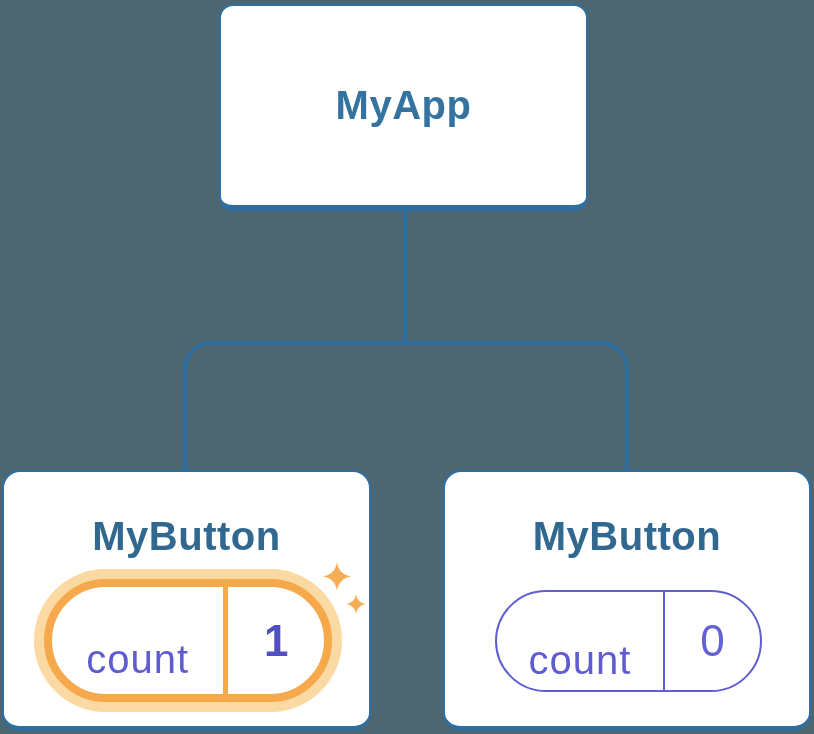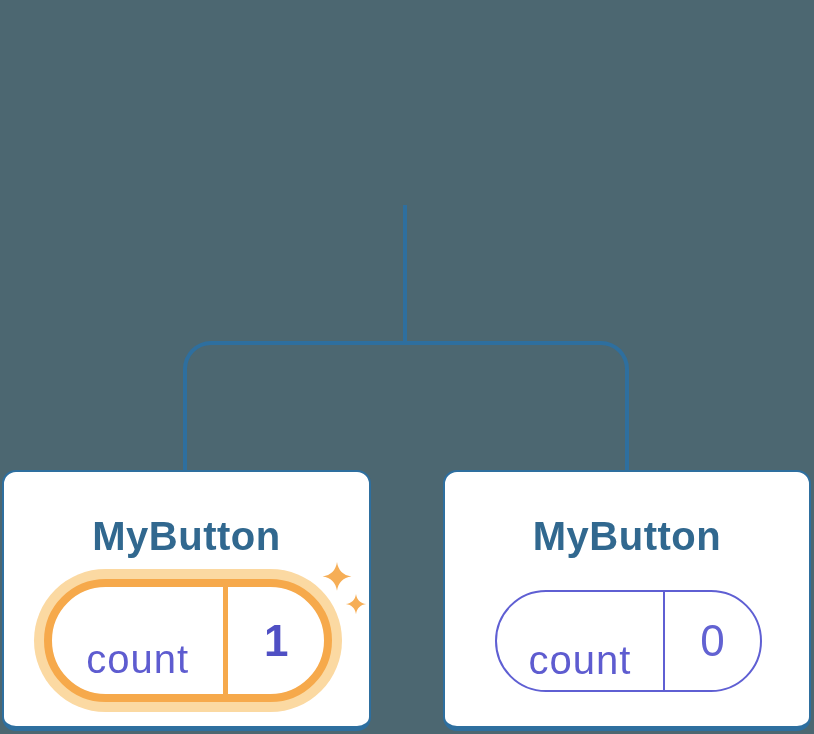--- a/index.html
+++ b/index.html
@@ -54,20 +54,21 @@
   .node-root {
     left: 219px; top: 4px;
     width: 369px; height: 207px;
     border-bottom-width: 6px;
     display: flex; align-items: center; justify-content: center;
   }
   .node-child {
     top: 470px;
     height: 261px;
     border-bottom-width: 5.5px;
+    border-radius: 18px;
   }
   .node-child-left  { left: 2px;   width: 369px; }
   .node-child-right { left: 443px; width: 368px; }
 
   .root-title {
     font-size: 40px;
     font-weight: 700;
     color: var(--root-title-color);
     letter-spacing: 0.5px;
   }
@@ -129,20 +130,23 @@
   }
 </style>
 </head>
 <body>
 
 <div class="stage">
 
   <div class="conn-root"></div>
   <div class="conn-branch"></div>
 
+  <div class="node node-root">
+    <span class="root-title">MyApp</span>
+  </div>
 
   <div class="node node-child node-child-left">
     <div class="child-title">MyButton</div>
     <div class="pill pill-highlighted">
       <span class="pill-key">count</span>
       <span class="pill-divider"></span>
       <span class="pill-value">1</span>
     </div>
     <svg class="sparkles" viewBox="0 0 58 64">
       <path d="M23 2 C24.1 10.2 29.3 15.4 37.4 16.4 C29.3 17.4 24.1 22.6 23 30.8 C21.9 22.6 16.7 17.4 8.6 16.4 C16.7 15.4 21.9 10.2 23 2 Z" fill="#f6ae56"></path>

